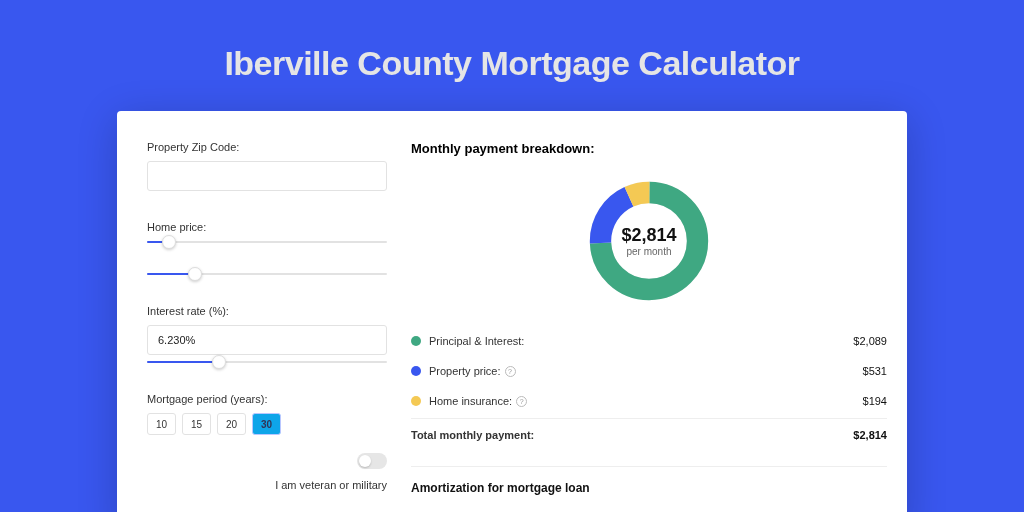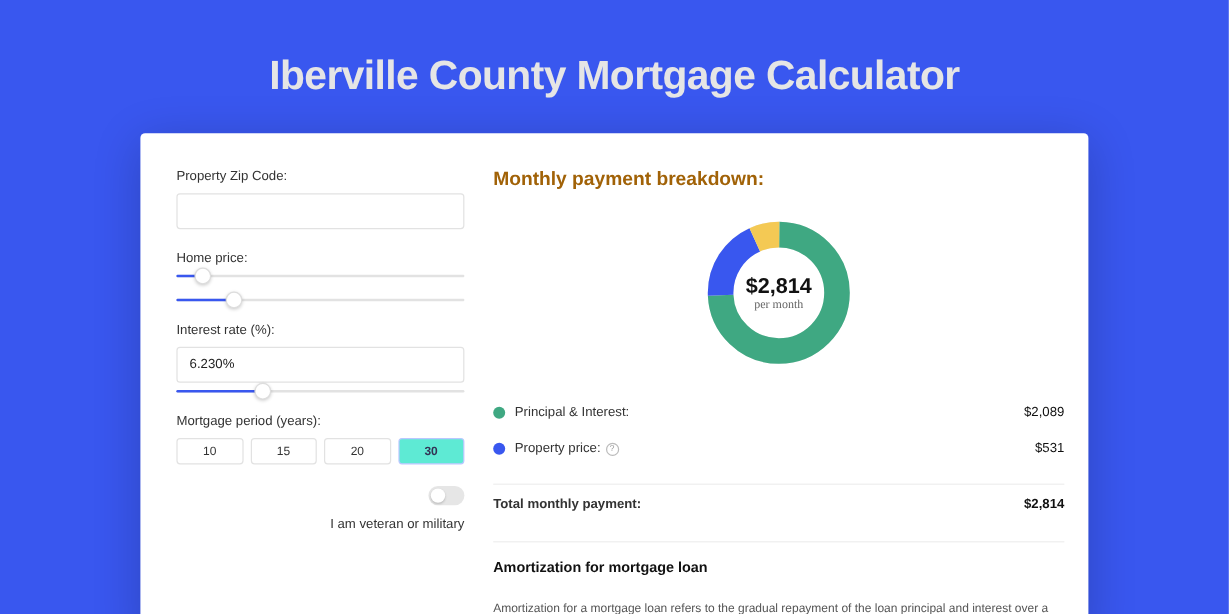--- a/index.html
+++ b/index.html
@@ -29,77 +29,77 @@
     padding: 30px 20px 0 30px;
     gap: 24px;
   }
   .left { width: 240px; flex: 0 0 240px; font-size: 11px; color: #333; }
   .right { flex: 1; }
   .fld-label { font-size: 11px; color: #333; margin-bottom: 8px; display: block; }
   .fld-input {
     width: 100%; height: 30px; border: 1px solid #e2e2e2; border-radius: 3px;
     font-size: 11px; padding: 0 10px; background: #fff; color: #222;
   }
-  .fld { margin-bottom: 18px; position: relative; }
+  .fld { margin-bottom: 30px; position: relative; }
   .slider-track {
     position: relative; height: 2px; background: #e2e2e2; margin-top: 6px;
     border-radius: 2px;
   }
   .slider-fill {
     position: absolute; left: 0; top: 0; height: 2px; background: #3957ef; border-radius: 2px;
   }
   .slider-thumb {
     position: absolute; top: 50%; width: 14px; height: 14px; background: #fff;
     border-radius: 50%; border: 1px solid #ddd; box-shadow: 0 1px 3px rgba(0,0,0,.2);
     transform: translate(-50%, -50%);
   }
   .dp-row { display: flex; gap: 8px; }
   .dp-row .fld-input:first-child { flex: 1.6; }
   .dp-row .fld-input:last-child { flex: 1; }
   .period-row { display: flex; gap: 6px; margin-top: 4px; }
   .period-btn {
-    width: 56px; height: 22px; border: 1px solid #e2e2e2; border-radius: 3px;
+    width: 29px; height: 22px; border: 1px solid #e2e2e2; border-radius: 3px;
     background: #fff; font-size: 10px; color: #333; cursor: pointer;
     display: flex; align-items: center; justify-content: center;
   }
-  .period-btn.active { background: #5eead4; border-color: #b9c7ff; color: #335; font-weight: 600; }
+  .period-btn.active { background: #0ea5e9; border-color: #b9c7ff; color: #335; font-weight: 600; }
   .vet-row { display: flex; align-items: flex-end; gap: 10px; margin-top: 18px; flex-direction: column; }
   .toggle {
     width: 30px; height: 16px; background: #e6e6e6; border-radius: 10px; position: relative;
   }
   .toggle-knob {
     width: 12px; height: 12px; background: #fff; border-radius: 50%;
     position: absolute; top: 2px; left: 2px; box-shadow: 0 1px 2px rgba(0,0,0,.2);
   }
   .vet-label { font-size: 11px; color: #333; }
 
-  .breakdown-title { font-size: 16px; font-weight: 700; color: #a16207; margin-bottom: 10px; }
+  .breakdown-title { font-size: 13px; font-weight: 700; color: #000000; margin-bottom: 10px; }
   .donut-wrap { display: flex; justify-content: center; align-items: center; height: 150px; position: relative; margin-bottom: 10px; }
   .donut-center {
     position: absolute; top: 50%; left: 50%; transform: translate(-50%,-50%);
     text-align: center;
   }
   .donut-amount { font-size: 18px; font-weight: 800; color: #111; }
-  .donut-sub { font-size: 10px; color: #666; font-family: Liberation Serif, serif; }
+  .donut-sub { font-size: 10px; color: #666; }
   .legend-row {
     display: flex; align-items: center; font-size: 11px; color: #333;
     padding: 9px 0; border-top: 0;
   }
   .legend-row + .legend-row { }
   .legend-dot {
     width: 10px; height: 10px; border-radius: 50%; margin-right: 8px; flex: 0 0 10px;
   }
   .legend-label { flex: 1; display: flex; align-items: center; gap: 4px; }
   .legend-val { color: #111; }
   .info-icon {
     width: 11px; height: 11px; border: 1px solid #bbb; border-radius: 50%;
     display: inline-flex; align-items: center; justify-content: center;
     font-size: 7px; color: #999; line-height: 1;
   }
-  .legend-total { font-weight: 700; border-top: 1px solid #eee; margin-top: 14px; padding-top: 10px; }
+  .legend-total { font-weight: 700; border-top: 1px solid #eee; margin-top: 2px; padding-top: 10px; }
   .legend-total .legend-val { font-weight: 700; }
   .hr { height: 1px; background: #eee; margin: 16px 0 14px; }
   .amort-title { font-size: 12px; font-weight: 700; color: #111; margin-bottom: 20px; }
   .amort-body { font-size: 10px; color: #555; line-height: 1.5; }
 </style>
 </head>
 <body>
 
 <div class="page-title">Iberville County Mortgage Calculator</div>
 
@@ -183,20 +183,28 @@
           <span class="legend-val">$2,089</span>
         </div>
         <div class="legend-row">
           <span class="legend-dot" style="background: rgb(57, 87, 239);"></span>
           <span class="legend-label">
             <span>Property price:</span>
             <span class="info-icon">?</span>
           </span>
           <span class="legend-val">$531</span>
         </div>
+        <div class="legend-row">
+          <span class="legend-dot" style="background: rgb(244, 201, 84);"></span>
+          <span class="legend-label">
+            <span>Home insurance:</span>
+            <span class="info-icon">?</span>
+          </span>
+          <span class="legend-val">$194</span>
+        </div>
       </div>
 
     <div class="legend-row legend-total">
       <span class="legend-label">Total monthly payment:</span>
       <span class="legend-val">$2,814</span>
     </div>
 
     <div class="hr"></div>
 
     <div class="amort-title">Amortization for mortgage loan</div>

